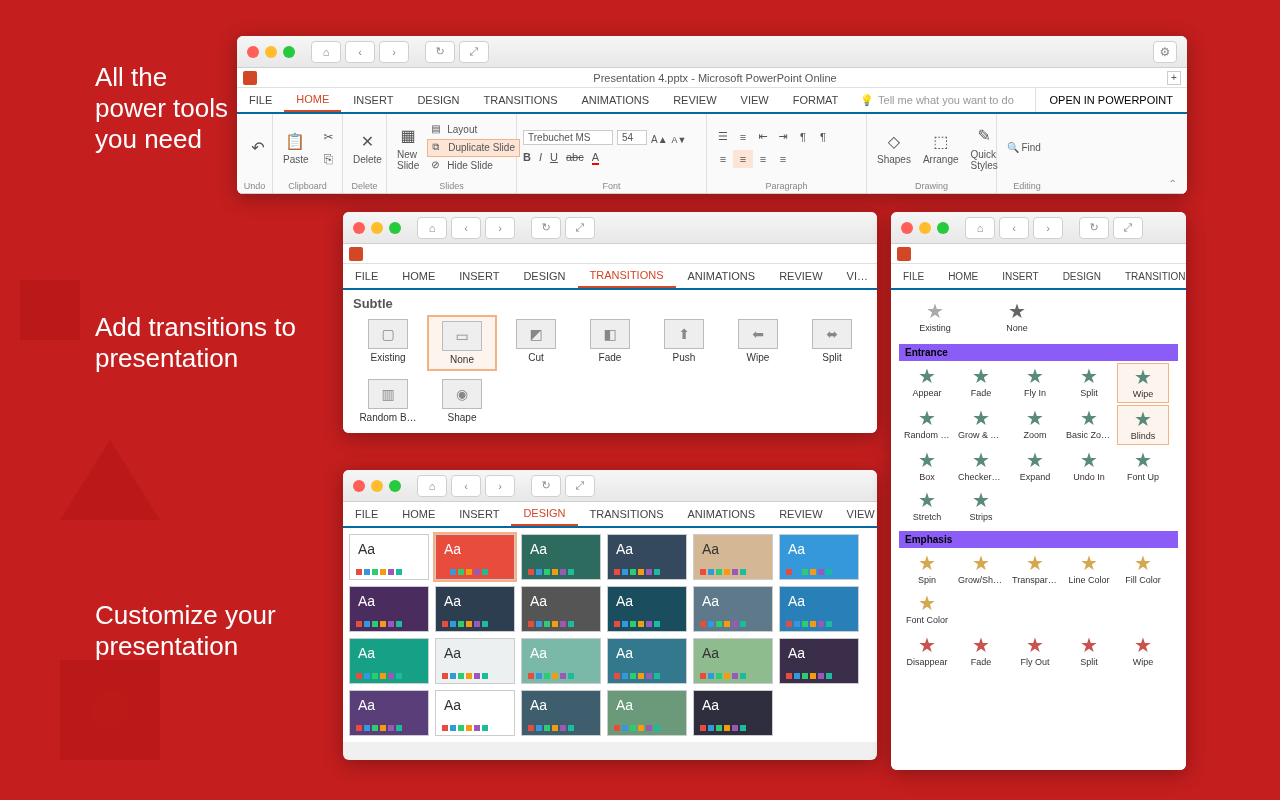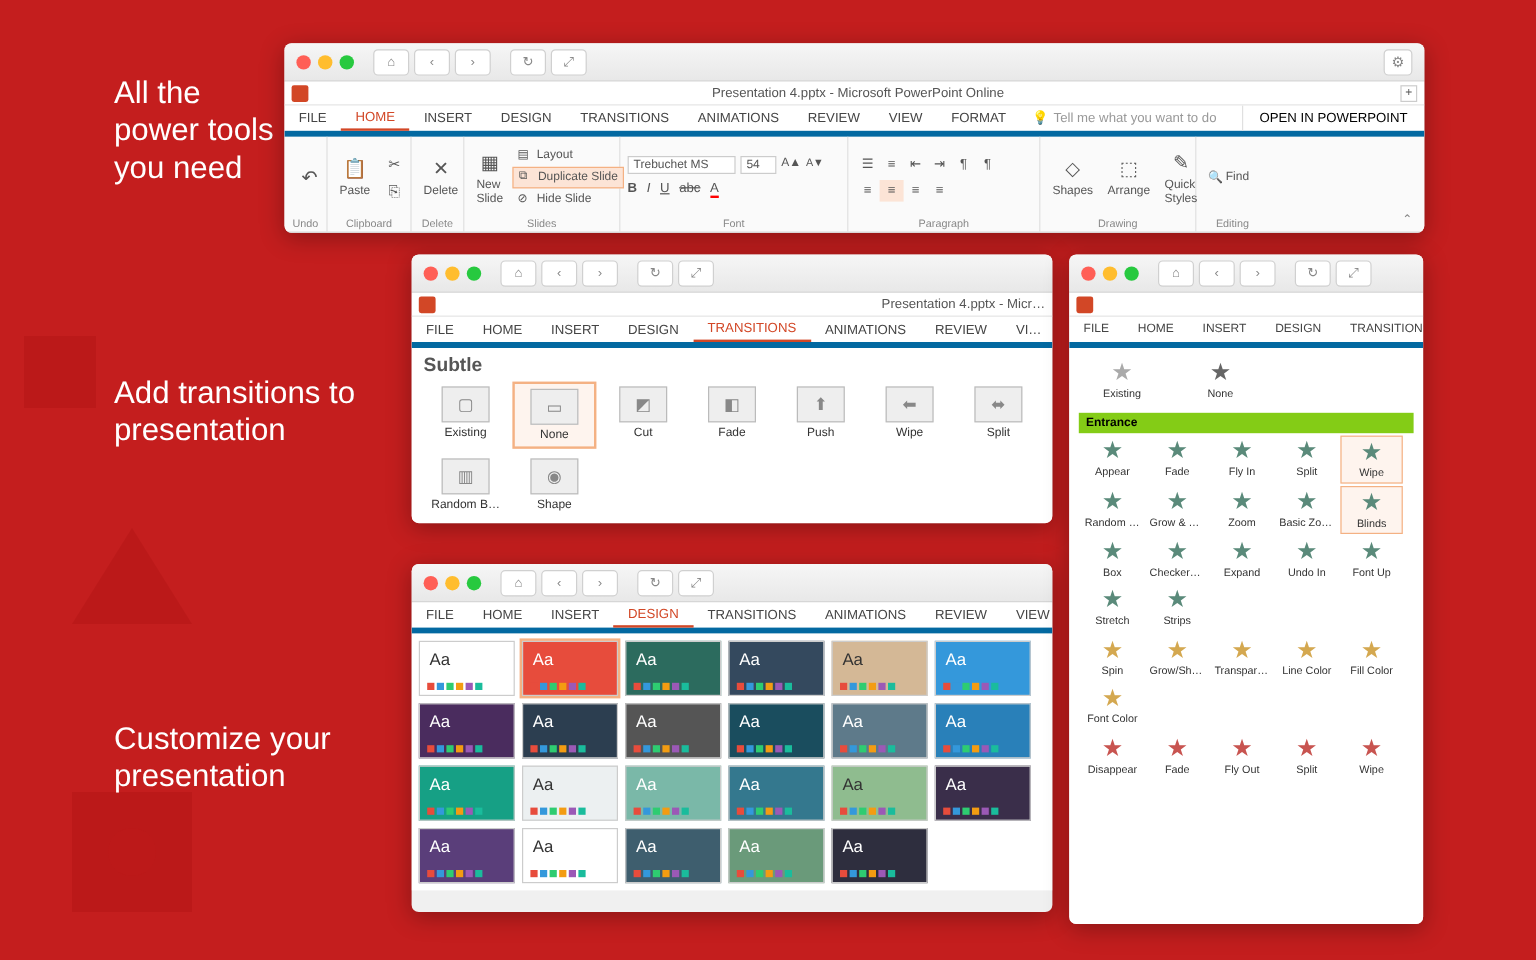--- a/index.html
+++ b/index.html
@@ -14,54 +14,54 @@
 .tb .r{background:#ff5f56}.tb .y{background:#ffbd2e}.tb .g{background:#27c93f}
 .tb .btns{display:flex;gap:4px;margin-left:10px}
 .tb .nb{width:30px;height:22px;border:1px solid #d0d0d0;border-radius:4px;background:#fff;display:flex;align-items:center;justify-content:center;font-size:11px;color:#888}
 .gear{margin-left:auto;width:24px;height:22px;border:1px solid #d0d0d0;border-radius:4px;background:#fff;display:flex;align-items:center;justify-content:center;color:#888;font-size:12px}
 
 .titlebar{height:20px;background:#fff;display:flex;align-items:center;padding:0 6px;font-size:11px;color:#555;border-bottom:1px solid #e0e0e0}
 .titlebar .pp{width:14px;height:14px;background:#d24726;margin-right:6px;border-radius:2px}
 .titlebar .tt{flex:1;text-align:center}
 .titlebar .plus{width:14px;height:14px;border:1px solid #ccc;display:flex;align-items:center;justify-content:center;font-size:10px}
 
-.tabs{height:26px;background:#fff;display:flex;border-bottom:5px solid #0369a1;font-size:11px}
+.tabs{height:26px;background:#fff;display:flex;border-bottom:2px solid #0369a1;font-size:11px}
 .tabs .tab{padding:0 12px;display:flex;align-items:center;color:#444;cursor:pointer}
 .tabs .tab.active{color:#d24726;border-bottom:2px solid #d24726}
 .tabs .tell{flex:0 0 auto;padding:0 10px;display:flex;align-items:center;color:#999;gap:4px}
 .tabs .open{padding:0 14px;display:flex;align-items:center;border-left:1px solid #e0e0e0}
 
 
 .ribbon{background:#fafafa;display:flex;height:80px;border-bottom:1px solid #d0d0d0;font-size:10px;color:#555}
 .ribbon .grp{border-right:1px solid #e0e0e0;padding:2px 6px;display:flex;flex-direction:column}
 .ribbon .grp .row{display:flex;gap:4px;flex:1;align-items:center}
 .ribbon .grp .lbl{text-align:center;font-size:9px;color:#888;padding-top:2px}
 .rbtn{display:flex;flex-direction:column;align-items:center;gap:2px;padding:2px 4px;cursor:pointer}
 .rbtn .ic{width:22px;height:22px;display:flex;align-items:center;justify-content:center;font-size:16px}
 .rbtn.sm .ic{width:16px;height:16px;font-size:12px}
 .mini{display:flex;align-items:center;gap:2px;padding:1px 4px;font-size:10px;cursor:pointer;white-space:nowrap}
 .mini.hl{background:#fce4d6;border:1px solid #f4b183}
 .mini .ib{width:14px;height:14px;display:inline-block}
-.fontsel{display:flex;gap:4px;align-items:flex-start}
+.fontsel{display:flex;gap:4px;align-items:flex-end}
 .fontsel select,.fontsel .fake{border:1px solid #ccc;font-size:10px;padding:1px 4px;background:#fff}
 .parabtn{width:20px;height:18px;border:1px solid transparent;display:inline-flex;align-items:center;justify-content:center;font-size:11px}
 
 
 .gal{background:#fff;padding:6px 10px}
-.gal .sub{font-size:16px;font-weight:bold;color:#555;margin-bottom:4px}
+.gal .sub{font-size:13px;font-weight:bold;color:#555;margin-bottom:4px}
 .gal .items{display:flex;flex-wrap:wrap;gap:4px}
 .galitem{width:70px;display:flex;flex-direction:column;align-items:center;gap:3px;padding:4px;cursor:pointer}
 .galitem.sel{border:2px solid #f4b183;background:#fef4ee}
 .galitem .thumb{width:40px;height:30px;border:1px solid #bbb;background:#eee;display:flex;align-items:center;justify-content:center;font-size:14px;color:#888}
 .galitem .nm{font-size:10px;color:#333;white-space:nowrap;overflow:hidden;text-overflow:ellipsis;width:100%;text-align:center}
 
 
 .agal{background:#fff;padding:4px 8px;height:480px;overflow:hidden}
 .agal .row1{display:flex;gap:30px;padding:4px 10px}
-.agal .hdr{font-size:10px;font-weight:bold;background:#84cc16;padding:3px 6px;margin-top:4px}
+.agal .hdr{font-size:10px;font-weight:bold;background:#8b5cf6;padding:3px 6px;margin-top:4px}
 .agal .grid{display:flex;flex-wrap:wrap;gap:2px;padding:2px}
 .aitem{width:52px;display:flex;flex-direction:column;align-items:center;gap:2px;padding:3px;cursor:pointer}
 .aitem.sel{border:1px solid #f4b183;background:#fef4ee}
 .aitem .star{font-size:20px;line-height:1}
 .aitem .nm{font-size:9px;color:#333;white-space:nowrap;overflow:hidden;text-overflow:ellipsis;width:100%;text-align:center}
 .star.entrance{color:#5a8a7a}
 .star.emphasis{color:#d4a850}
 .star.exit{color:#c85450}
 .star.gray{color:#aaa}
 
@@ -256,21 +256,20 @@
         <div class="nb">‹</div>
         <div class="nb">›</div>
       </div>
     <div class="btns">
         <div class="nb">↻</div>
         <div class="nb">⤢</div>
       </div>
   </div>
   <div class="titlebar">
       <div class="pp"></div>
-      <div class="tt" style="text-align:right">Presentation 4.pptx - Micr…</div>
     </div>
   <div class="tabs" id="tabs2">
       <div class="tab">FILE</div>
       <div class="tab">HOME</div>
       <div class="tab">INSERT</div>
       <div class="tab">DESIGN</div>
       <div class="tab active">TRANSITIONS</div>
       <div class="tab">ANIMATIONS</div>
       <div class="tab">REVIEW</div>
       <div class="tab">VI…</div>
@@ -700,20 +699,21 @@
         </div>
         <div class="aitem">
           <div class="star entrance">★</div>
           <div class="nm">Stretch</div>
         </div>
         <div class="aitem">
           <div class="star entrance">★</div>
           <div class="nm">Strips</div>
         </div>
       </div>
+    <div class="hdr">Emphasis</div>
     <div class="grid" id="emphasis">
         <div class="aitem">
           <div class="star emphasis">★</div>
           <div class="nm">Spin</div>
         </div>
         <div class="aitem">
           <div class="star emphasis">★</div>
           <div class="nm">Grow/Shri…</div>
         </div>
         <div class="aitem">

